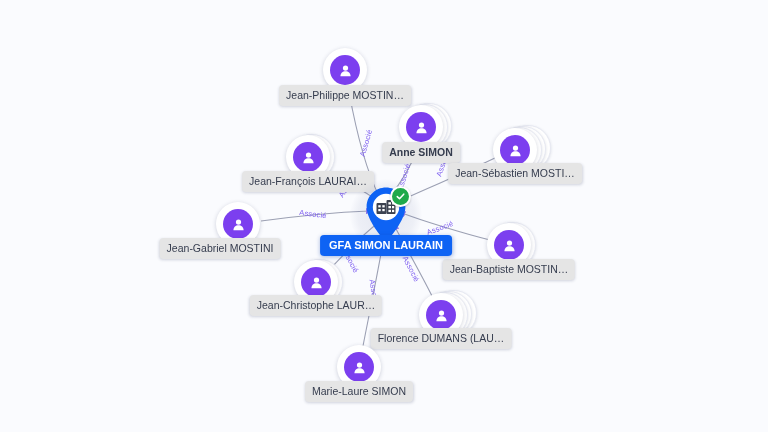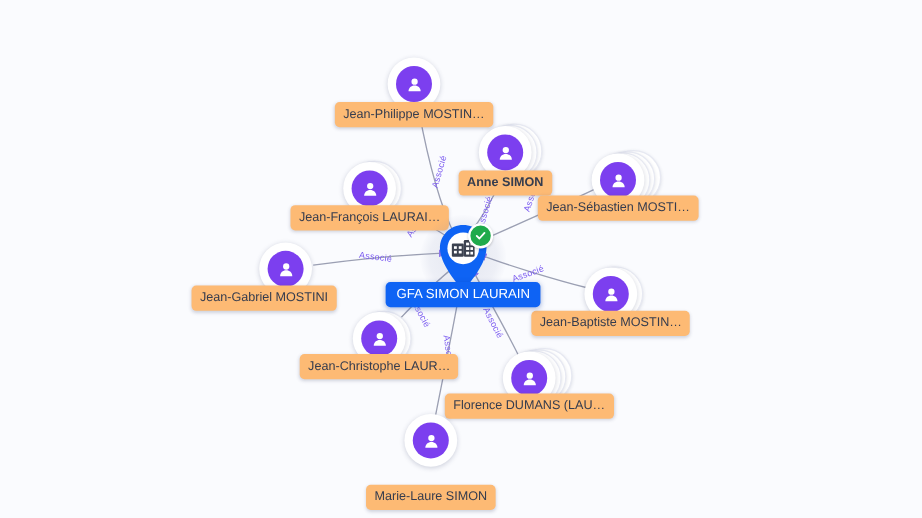--- a/index.html
+++ b/index.html
@@ -31,27 +31,27 @@
   .avatar .disc{
     width:30px;height:30px;border-radius:50%;background:#7c3fef;
     display:flex;align-items:center;justify-content:center;
   }
   .avatar .disc svg{display:block;}
 
   
   .chip{
     position:absolute;transform:translate(-50%,0);
     white-space:nowrap;
-    background:#fdba74;color:#353c4e;
+    background:#e5e5e5;color:#353c4e;
     font-size:10.5px;line-height:1;
     padding:5px 7px;border-radius:4px;
     box-shadow:0 1px 3px rgba(40,50,90,.20);
   }
   .chip.center-chip{
-    background:#0e63f4;color:#ffffff;font-size:11px;font-weight:400;
+    background:#0e63f4;color:#ffffff;font-size:11px;font-weight:700;
     padding:5px 9px;border-radius:4px;
     box-shadow:0 1px 4px rgba(14,60,160,.35);
   }
 
   
   .pin-node{position:absolute;transform:translate(-50%,-50%);}
   .pin-halo{
     position:absolute;left:50%;top:50%;transform:translate(-50%,-50%);
     width:72px;height:72px;border-radius:50%;
     background:radial-gradient(circle,rgba(125,135,175,.18) 0%,rgba(125,135,175,.10) 55%,rgba(125,135,175,0) 72%);
@@ -229,21 +229,21 @@
           <div class="avatar">
             <div class="disc">
               <svg width="15" height="15" viewBox="0 0 16 16" aria-hidden="true">
                 <circle cx="8" cy="5.4" r="2.8" fill="#ffffff"></circle>
                 <path d="M2.6 14c0-3.1 2.4-5.2 5.4-5.2S13.4 10.9 13.4 14z" fill="#ffffff"></path>
               </svg>
             </div>
           </div>
         </div>
       </div>
-      <div class="chip" style="left: 359px; top: 381px; margin-top: 23px;">Marie-Laure SIMON</div>
+      <div class="chip" style="left: 359px; top: 381px;">Marie-Laure SIMON</div>
     </div>
 
   <div class="pin-node" id="center-node" style="left: 386px; top: 215px;">
     <div class="pin-halo"></div>
     <div class="pin">
       <svg width="46" height="58" viewBox="0 0 46 58" aria-hidden="true">
         <path d="M23 1.5C12.2 1.5 3.6 10.1 3.6 20.8c0 13.5 16.1 31.6 18.1 33.8.7.8 1.9.8 2.6 0 2-2.2 18.1-20.3 18.1-33.8C42.4 10.1 33.8 1.5 23 1.5z" fill="#0e63f4"></path>
         <circle cx="23" cy="21" r="13.2" fill="#ffffff"></circle>
       </svg>
       <svg width="20" height="16" viewBox="0 0 20 16" style="position:absolute;left:13px;top:13px;" aria-hidden="true">

